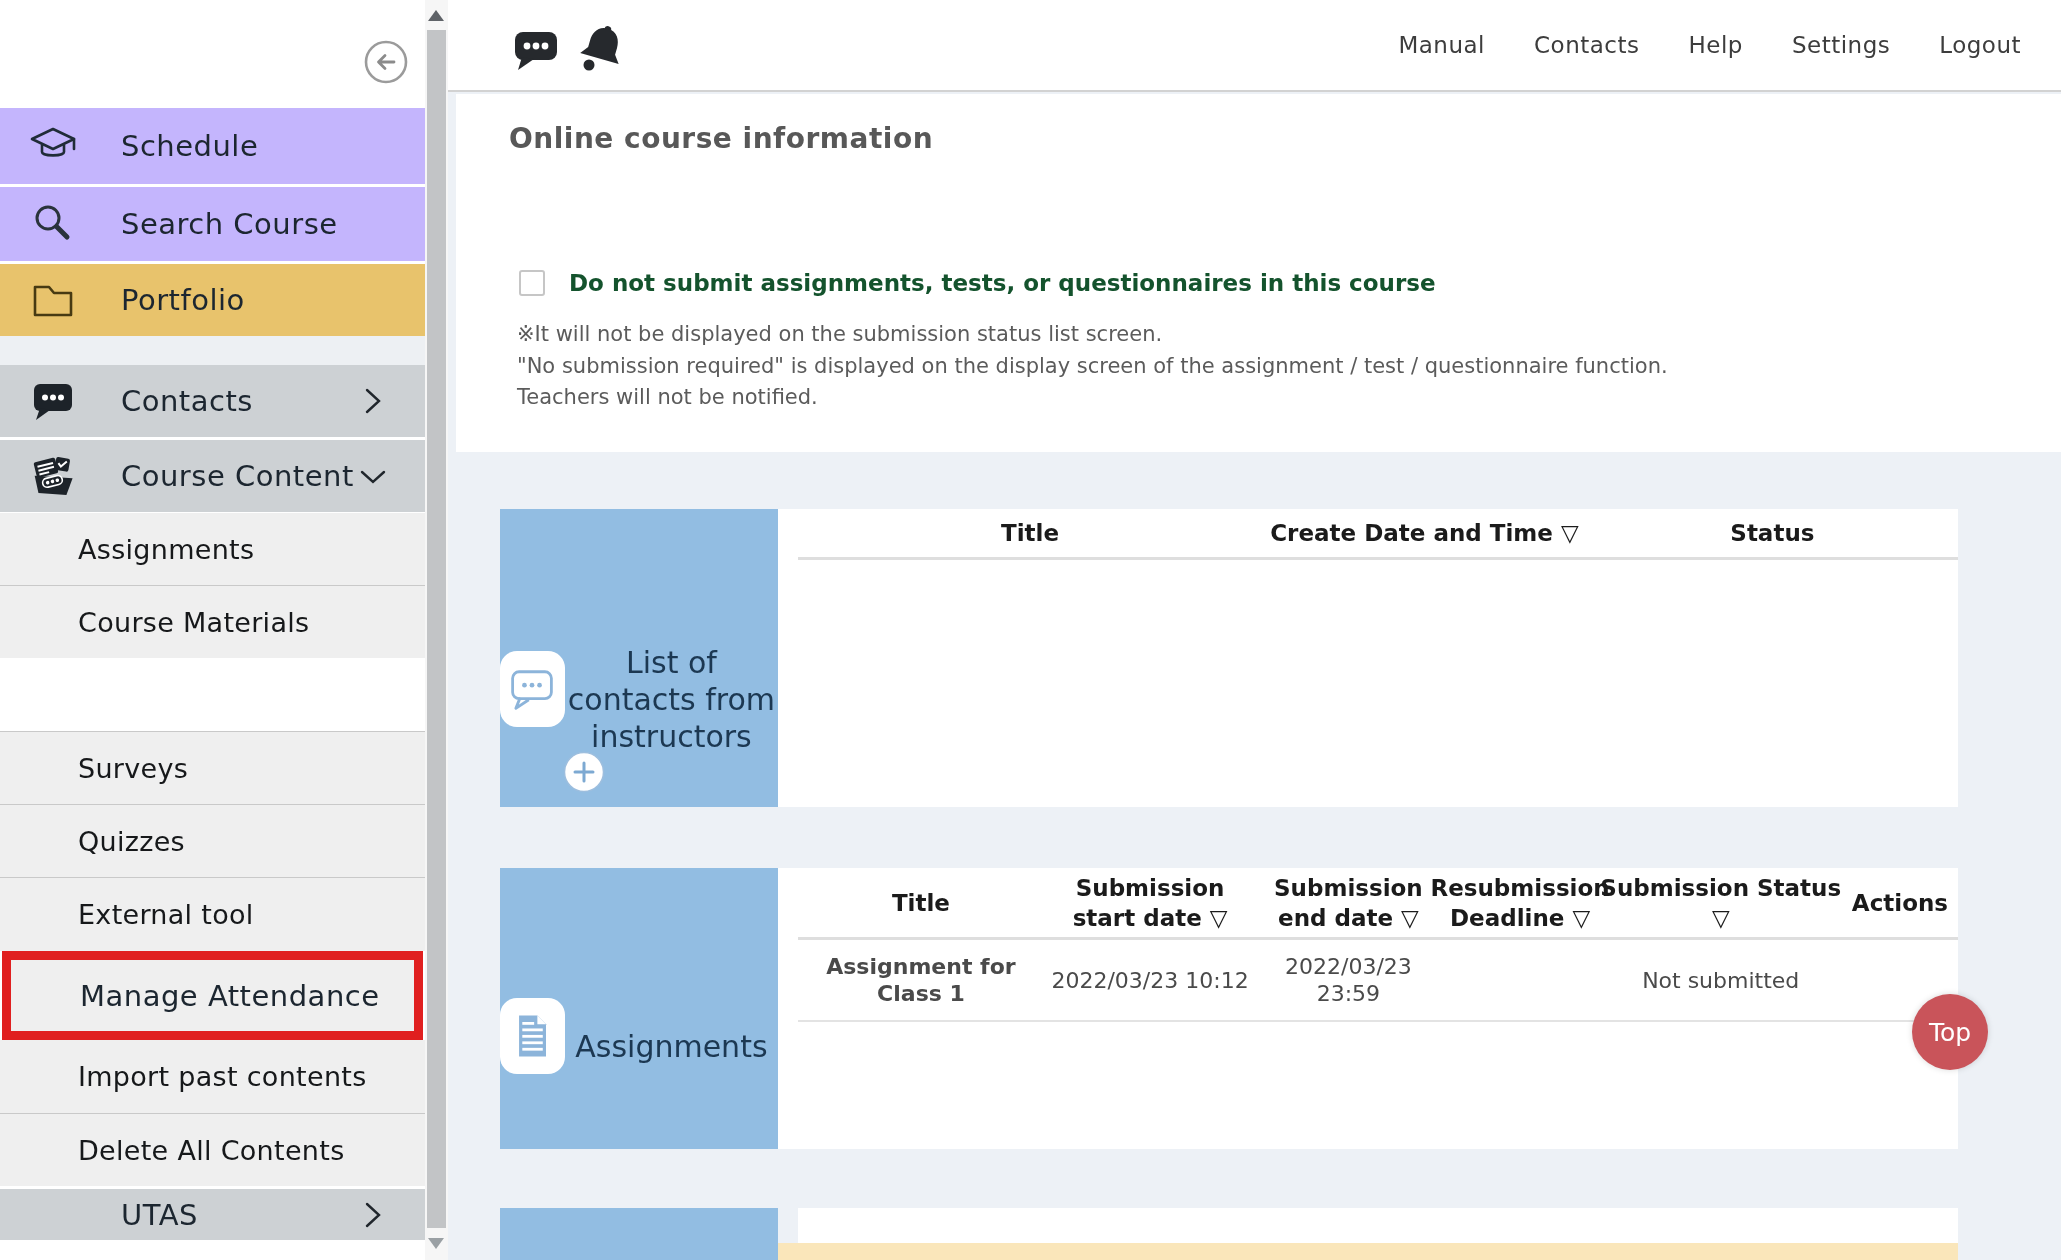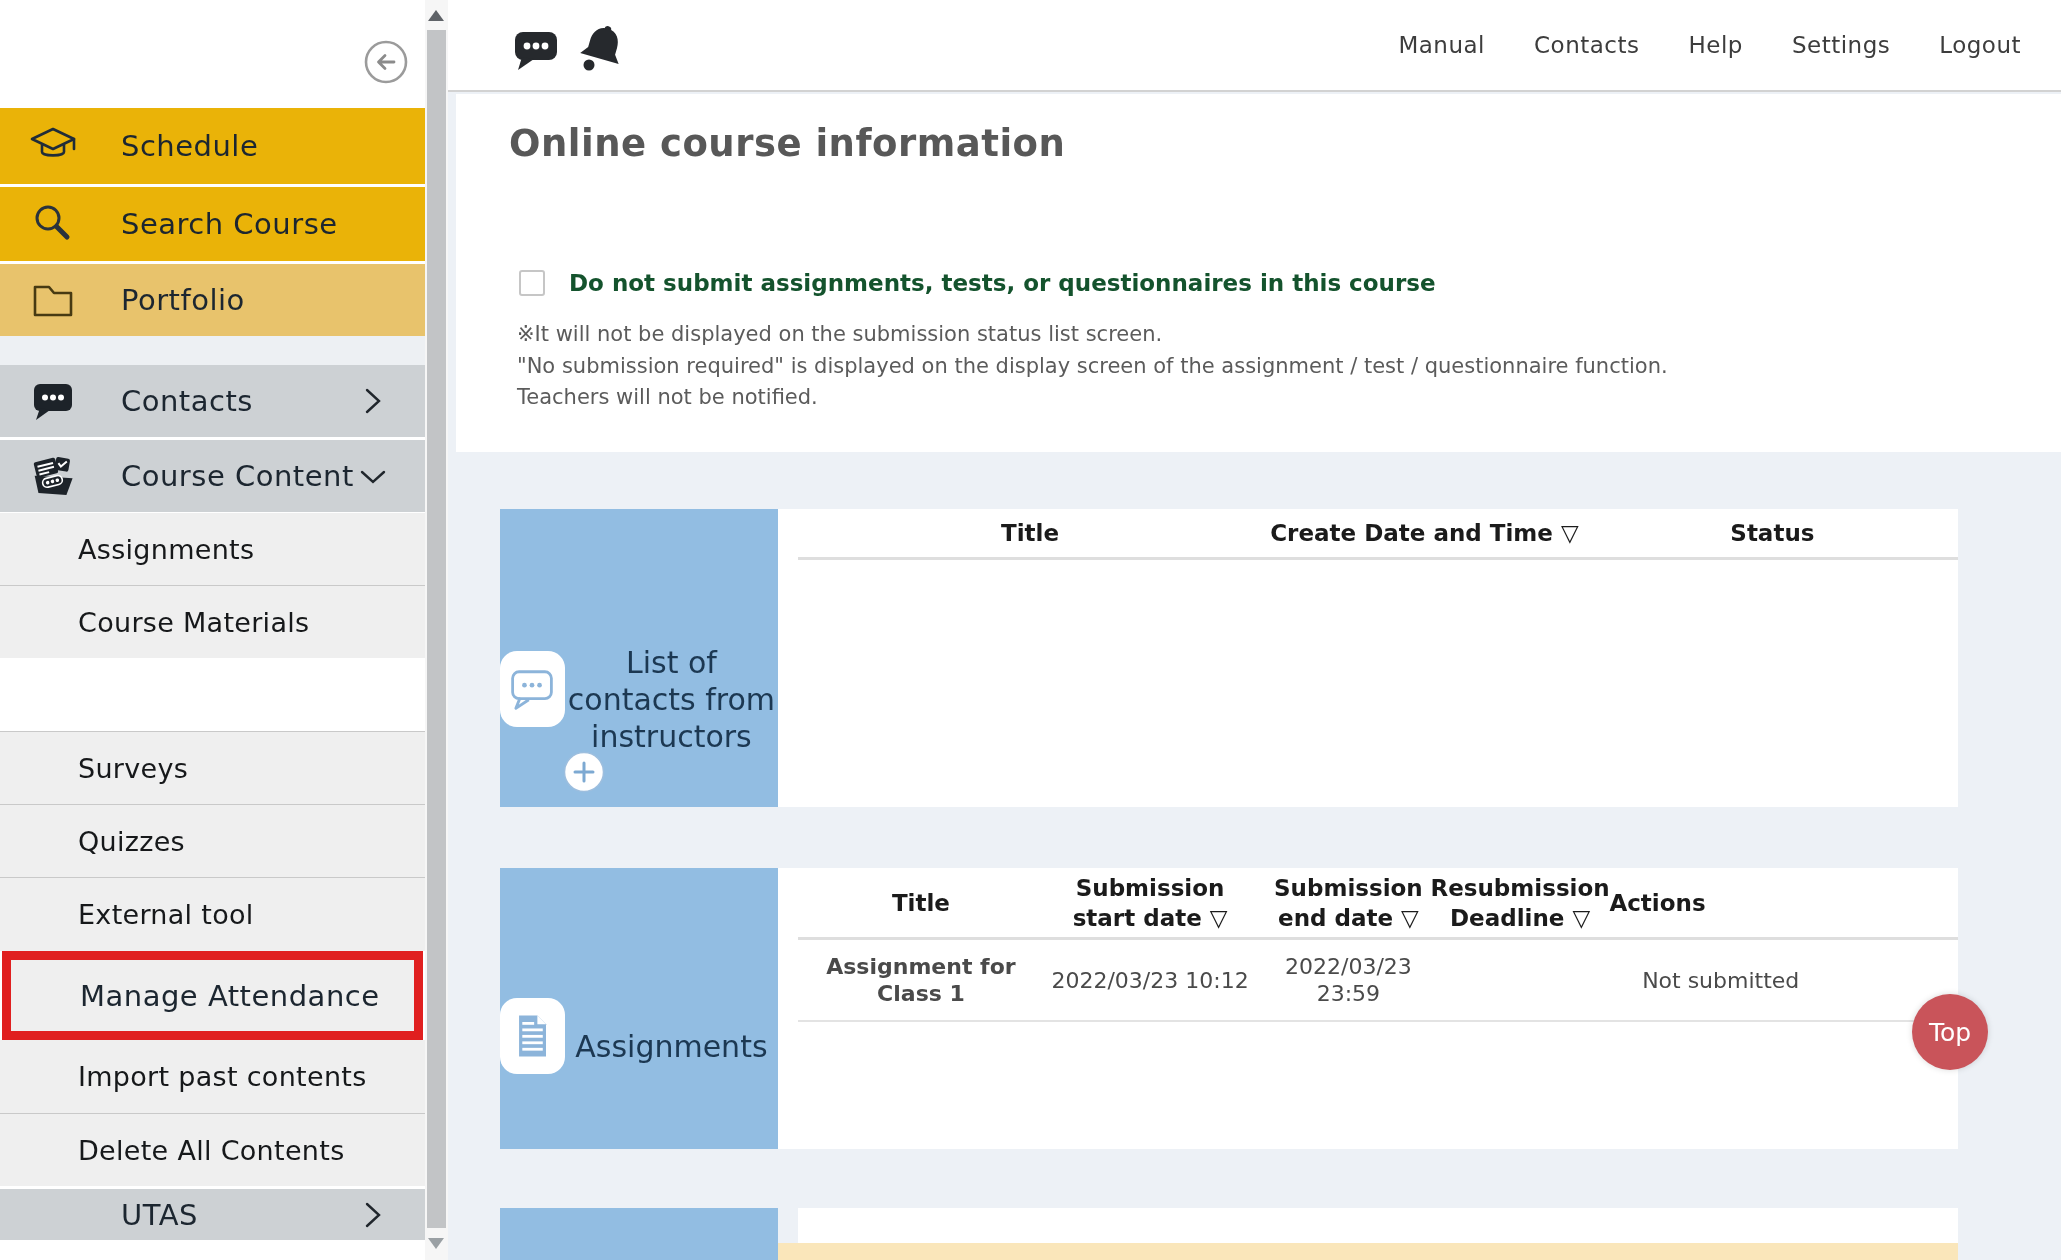--- a/index.html
+++ b/index.html
@@ -6,21 +6,21 @@
   html,body { width:2061px; height:1260px; overflow:hidden; background:#fff;
     font-family:"DejaVu Sans","Liberation Sans",sans-serif; }
   #root { position:relative; width:2061px; height:1260px; }
 
   
   #sidebar { position:absolute; left:0; top:0; width:425px; height:1260px; background:#fff; z-index:4; }
   .side-item { position:absolute; left:0; width:425px; display:flex; align-items:center; cursor:pointer; }
   .side-item .ic { position:absolute; left:27px; width:52px; height:52px; display:flex; align-items:center; justify-content:center; }
   .side-item .lbl { position:absolute; left:121px; font-size:29px; color:#1c2630; letter-spacing:.5px; }
   .side-item .chev { position:absolute; right:38px; width:28px; height:28px; }
-  .blue-item   { background:#eab308;padding-left:46px; }
+  .blue-item   { background:#c4b5fd;padding-left:46px; }
   .yellow-item { background:#e8c36c; }
   .gray-item   { background:#cdd1d4; }
   .sub-item    { background:#efefef; }
   .sub-item .lbl { left:78px; font-size:27px; color:#16181a; letter-spacing:.3px; }
   .sep-top { border-top:1px solid #c9c9c9; }
   #back-btn { position:absolute; left:362px; top:38px; width:48px; height:48px; cursor:pointer; }
   #ma-wrap { border:9px solid #e01f1f; background:#efefef; }
   #ma-wrap .lbl { left:69px; }
 
   
@@ -32,21 +32,21 @@
 
   
   #main { position:absolute; left:448px; top:0; width:1613px; height:1260px; background:#edf1f6; }
   #topbar { position:absolute; left:0; top:0; width:1613px; height:92px; background:#fff; border-bottom:2px solid #d2d2d2; }
   #topbar .tool-ic { position:absolute; top:22px; width:52px; height:52px; cursor:pointer; }
   #chat-ic { left:62px; } #bell-ic { left:128px; }
   #top-menu { position:absolute; right:40px; top:0; height:90px; display:flex; align-items:center; gap:49px; }
   #top-menu .menu-link { font-size:23px; color:#3d3d3d; cursor:pointer; letter-spacing:.5px; }
 
   #white-panel { position:absolute; left:8px; top:94px; width:1605px; height:358px; background:#fff; }
-  #page-title { position:absolute; left:53px; top:28px; font-size:37px; font-weight:bold; color:#585858; letter-spacing:.5px; }
+  #page-title { position:absolute; left:53px; top:28px; font-size:28px; font-weight:bold; color:#585858; letter-spacing:.5px; }
   #cb-row { position:absolute; left:63px; top:176px; display:flex; align-items:center; }
   #cb-box { width:26px; height:26px; background:#fff; border:2px solid #c6c6c6; border-radius:3px; cursor:pointer; }
   #cb-label { margin-left:24px; font-size:23px; font-weight:bold; color:#14532d; }
   .note { position:absolute; left:61px; font-size:21px; color:#5b5b5b; }
   #note0 { top:228px; } #note1 { top:260px; } #note2 { top:291px; }
 
   
   .card { position:absolute; left:52px; width:1458px; background:#fff; }
   #card1 { top:509px; height:298px; }
   #card2 { top:868px; height:281px; }
@@ -294,20 +294,21 @@
           </svg>
         </div>
         <div class="panel-label">Assignments</div>
       </div>
       <div class="tbl">
         <div class="hdr-row" id="t2-hdr">
           <div class="hcell t2c0">Title</div>
           <div class="hcell t2c1">Submission start date ▽</div>
           <div class="hcell t2c2">Submission end date ▽</div>
           <div class="hcell t2c3">Resubmission Deadline ▽</div>
+          <div class="hcell t2c4">Submission Status ▽</div>
           <div class="hcell t2c5">Actions</div>
         </div>
         <div class="data-row">
           <div class="dcell bold t2c0">Assignment for Class 1</div>
           <div class="dcell t2c1">2022/03/23 10:12</div>
           <div class="dcell t2c2">2022/03/23 23:59</div>
           <div class="dcell t2c3"></div>
           <div class="dcell t2c4">Not submitted</div>
           <div class="dcell t2c5"></div>
         </div>

